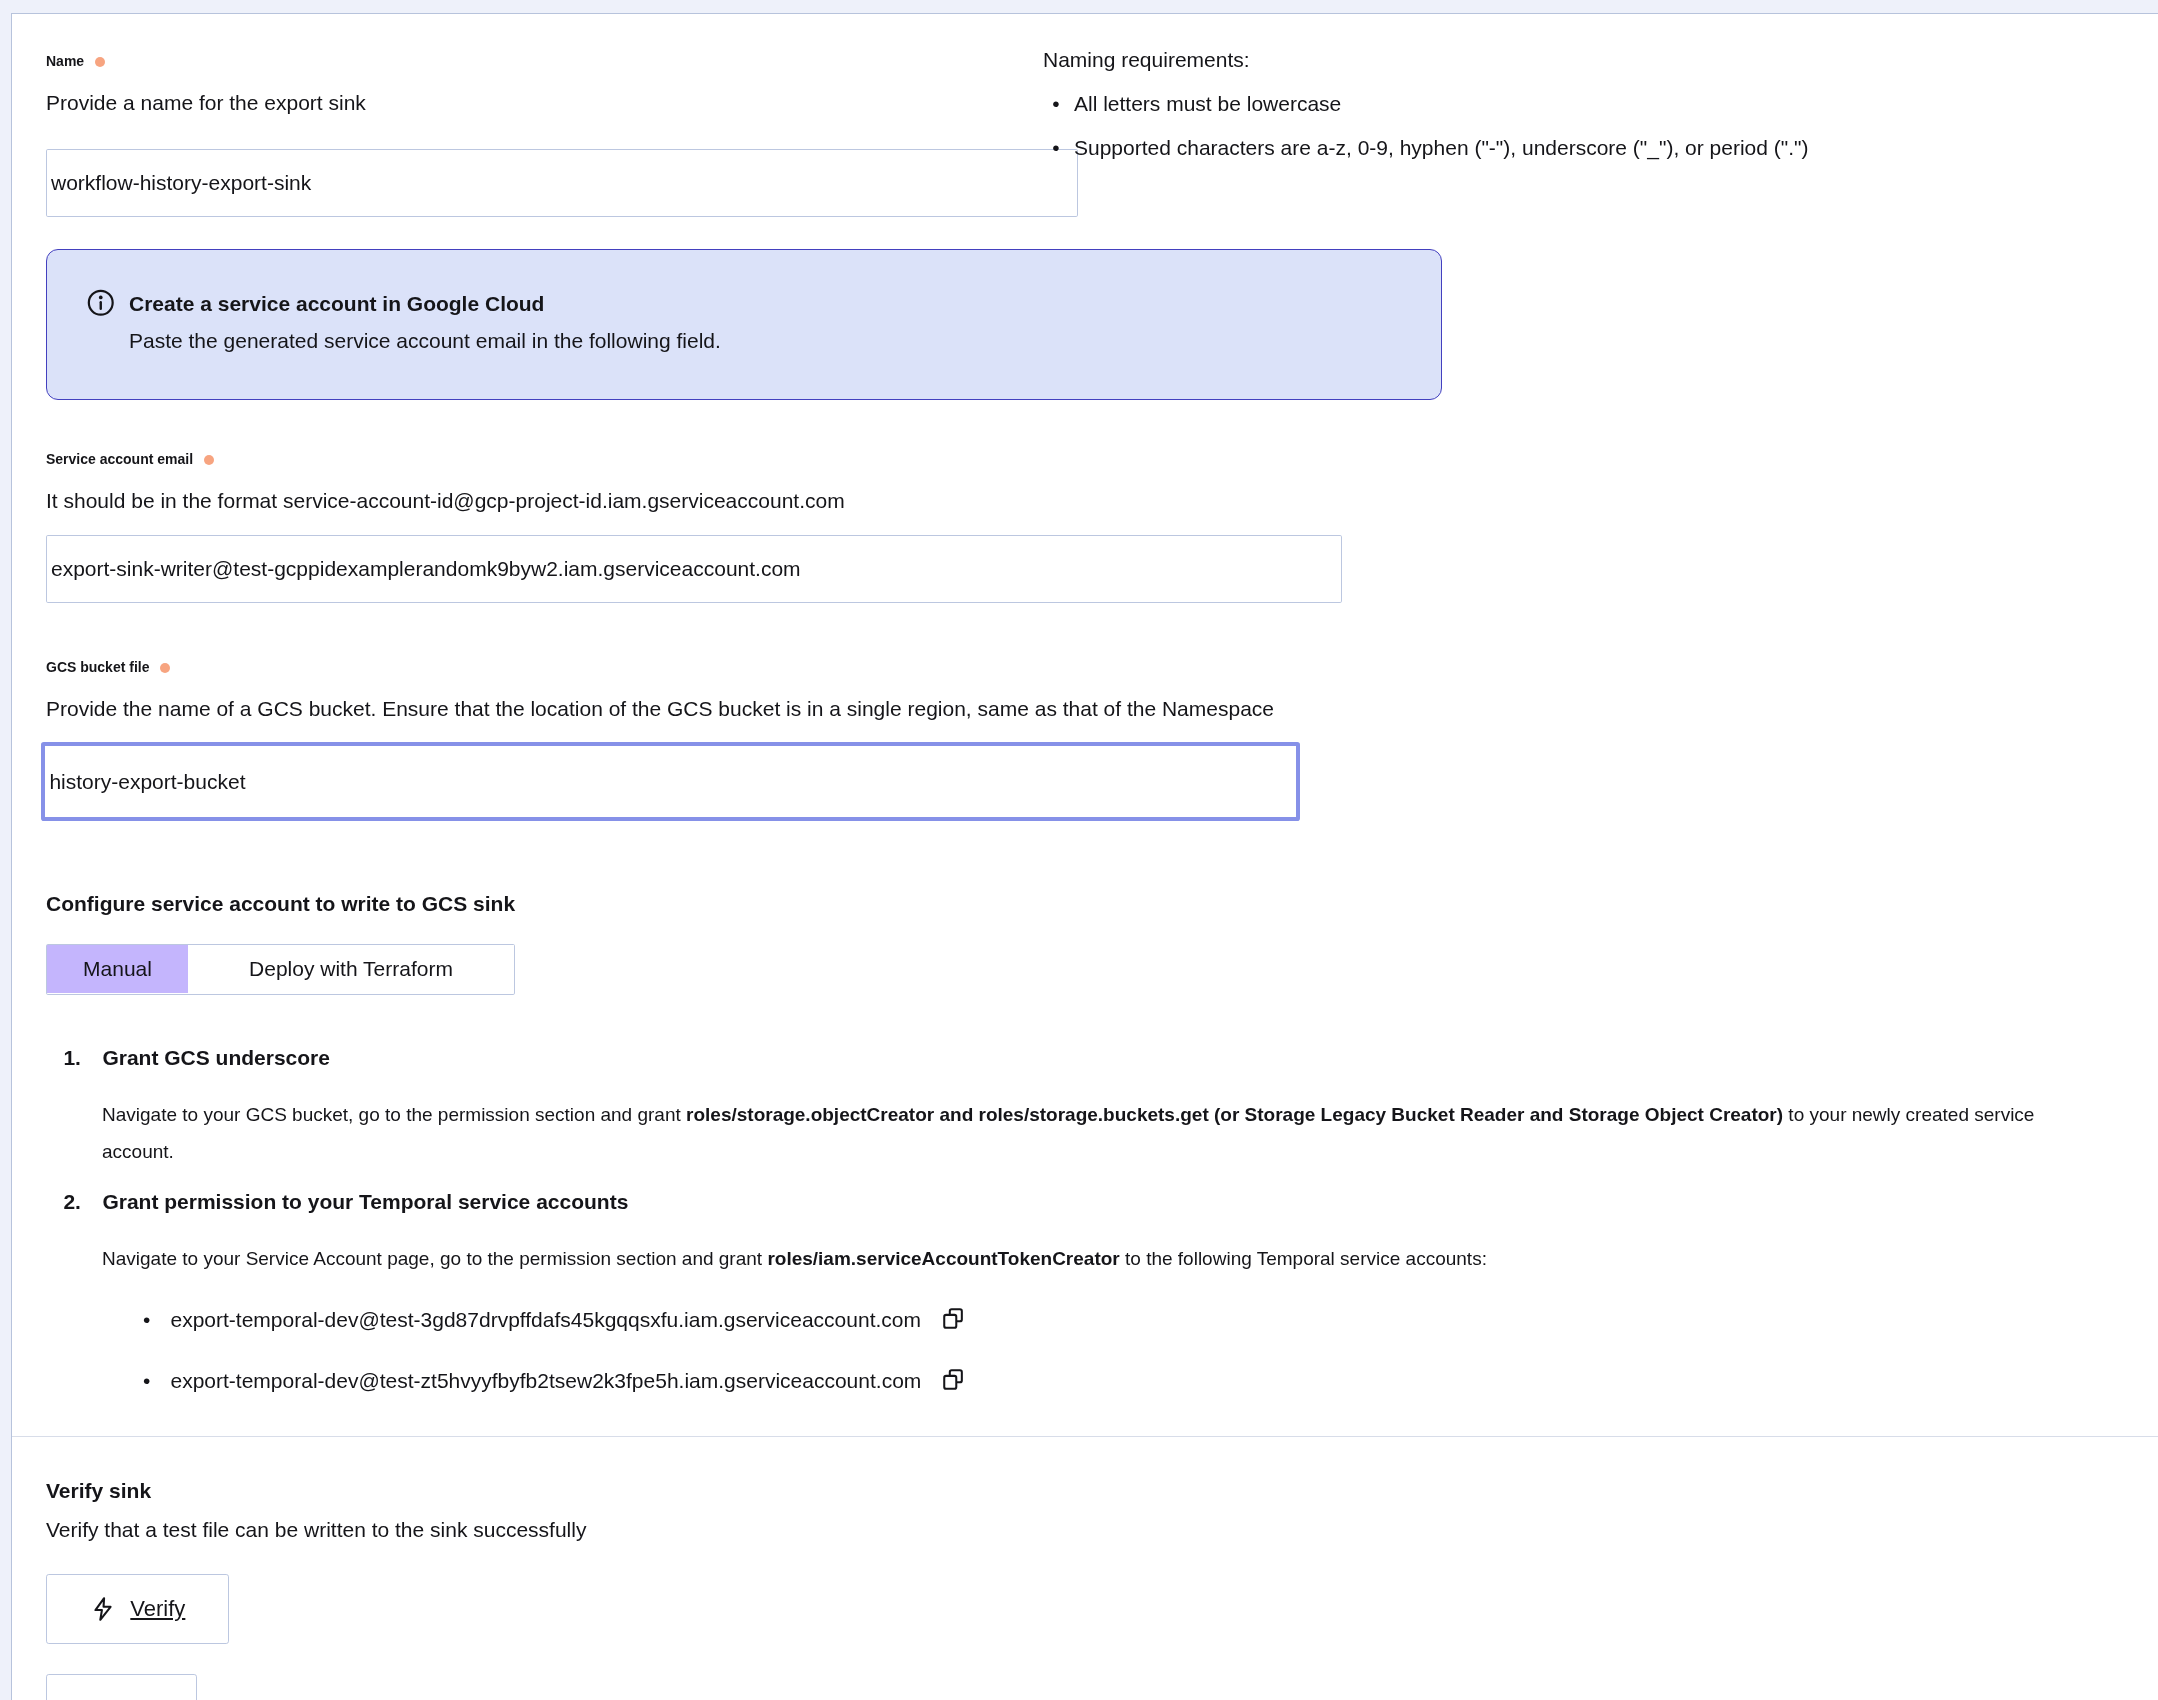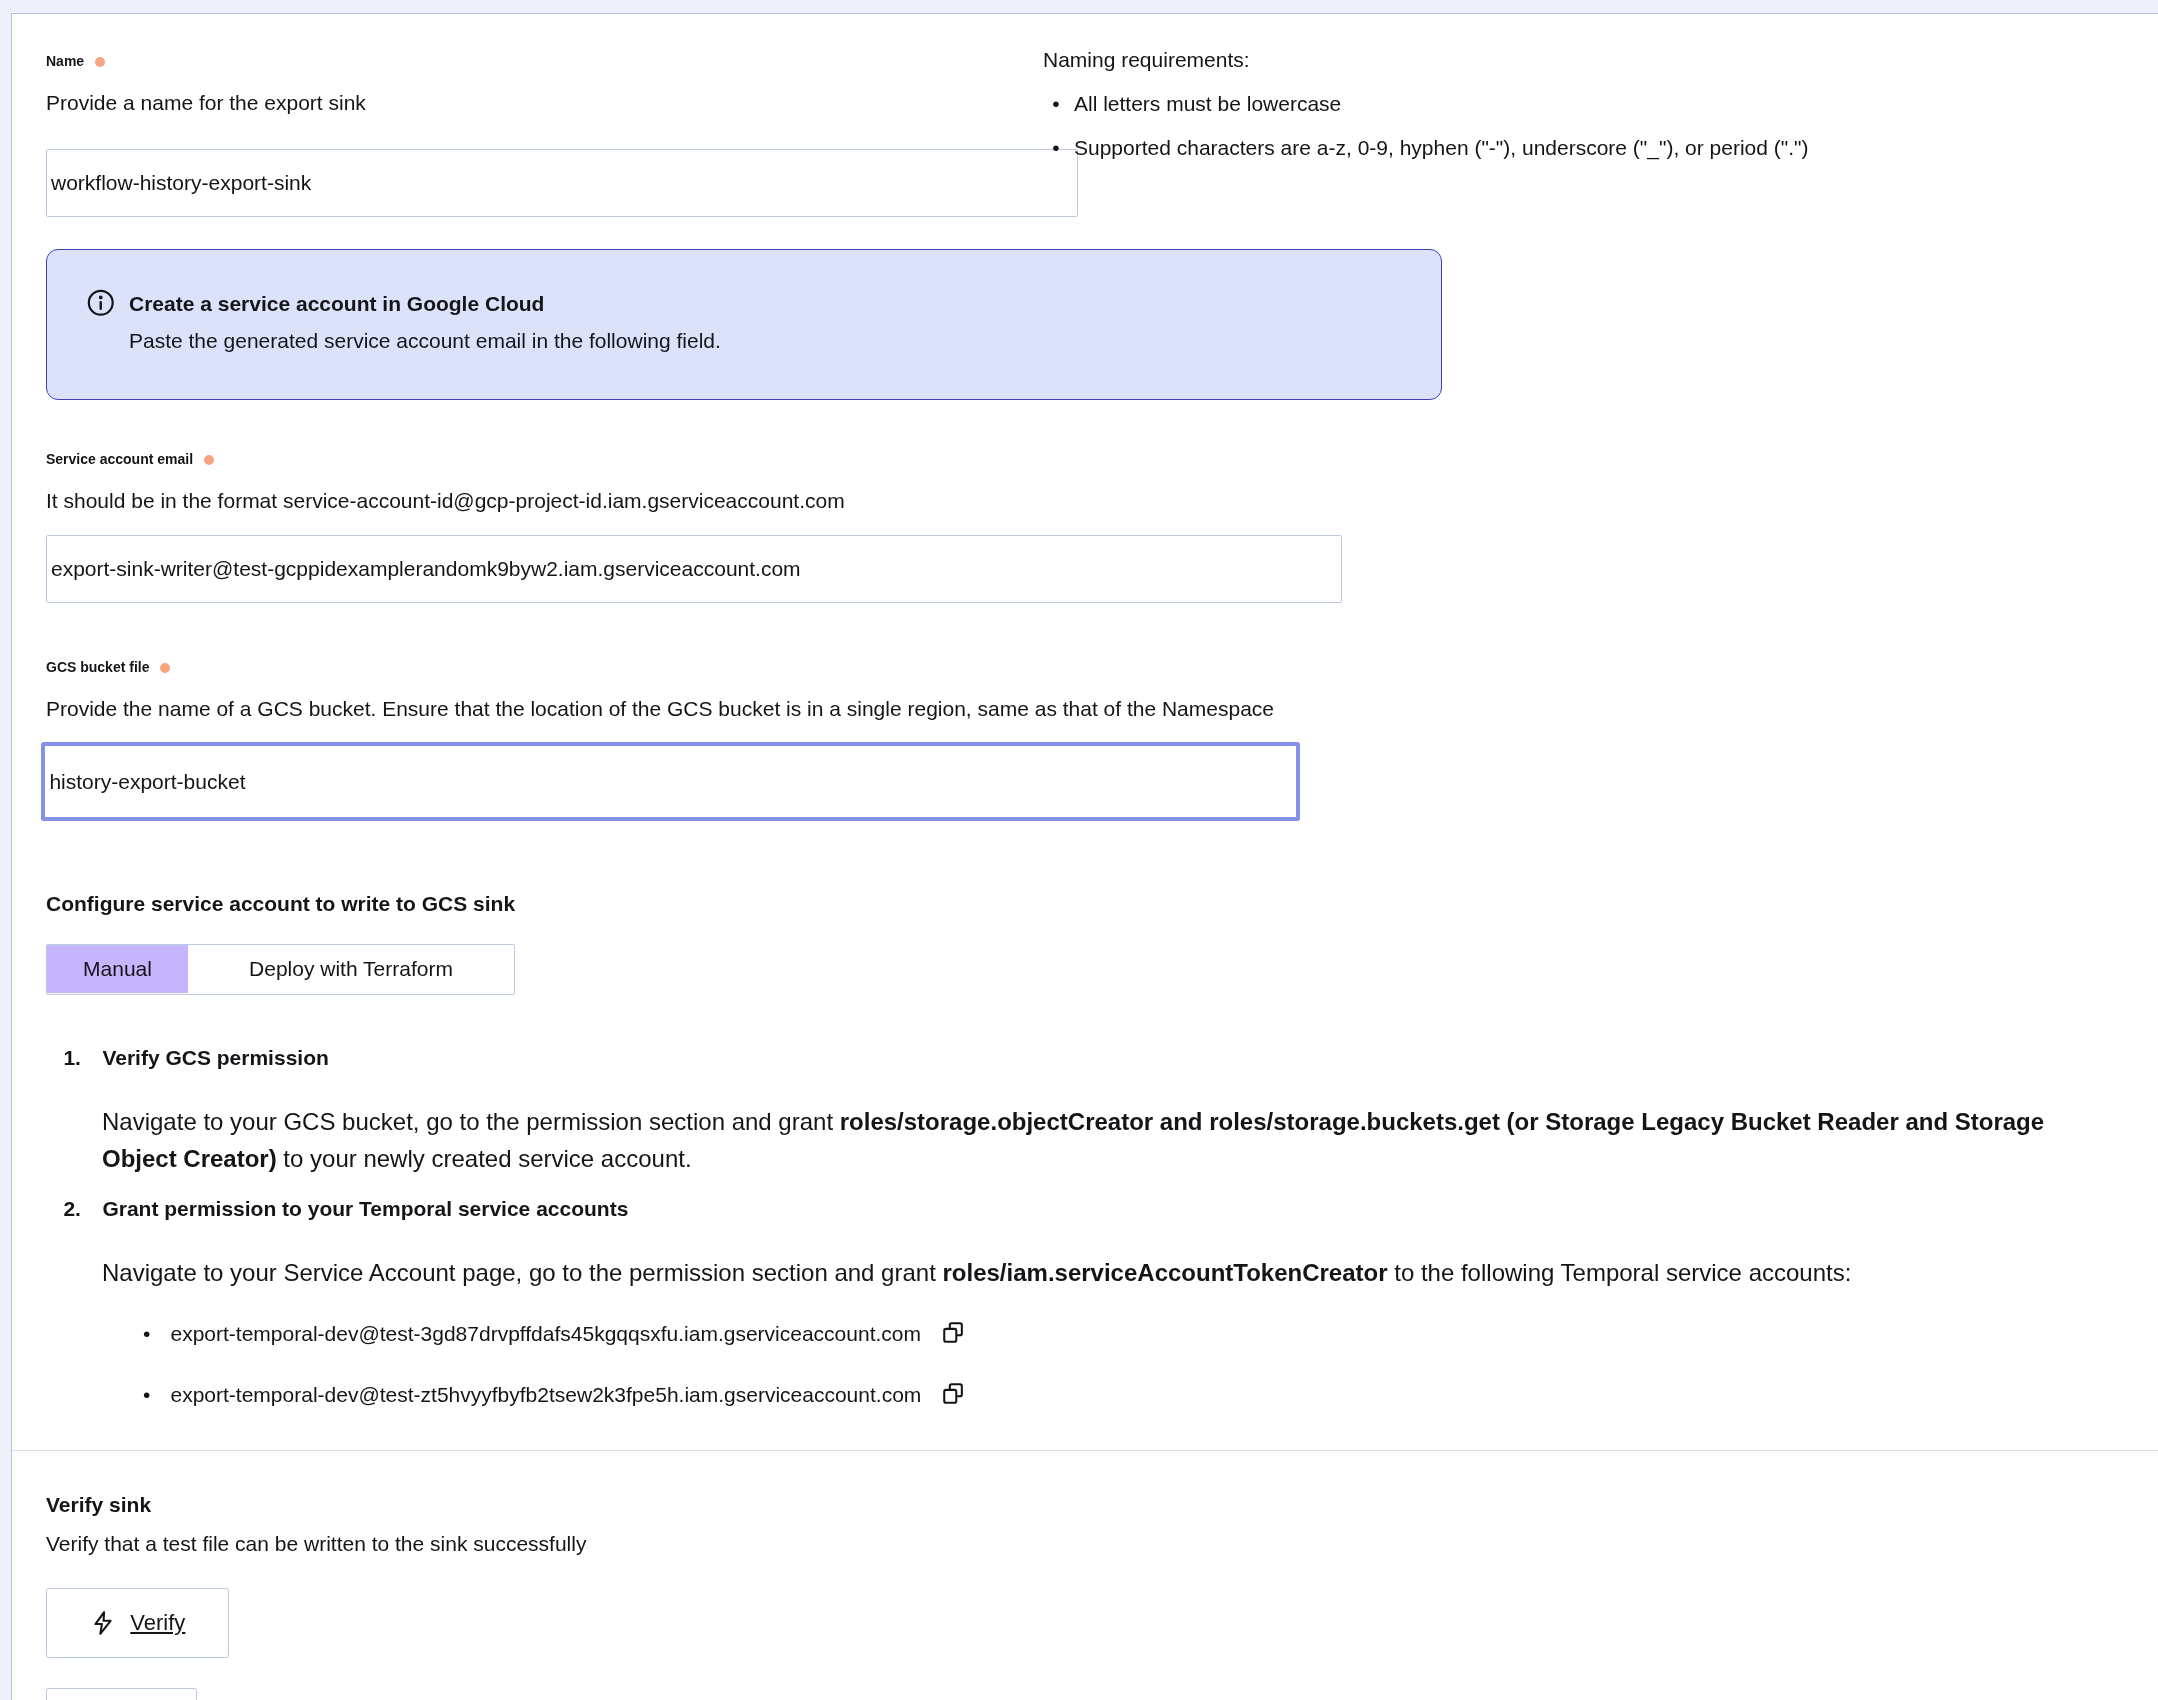--- a/index.html
+++ b/index.html
@@ -88,21 +88,21 @@
     color: #151519;
     cursor: pointer;
   }
   .tab.active { background: #c4b5fd; }
   .tab-manual { width: 141px; }
   .tab-terraform { width: 326px; }
 
   .steps { margin-top: 48px; }
   .step-title-row { display: flex; font-size: 21px; line-height: 29px; font-weight: 700; padding-left: 17.4px; }
   .step-num { width: 39px; flex: none; }
-  .step-body { padding-left: 56px; margin-top: 31px; width: 2029px; font-size: 24px; line-height: 37px; }
+  .step-body { padding-left: 56px; margin-top: 24px; width: 2029px; font-size: 19px; line-height: 37px; }
   .step-body b { font-weight: 700; }
   .step2 { margin-top: 16.5px; }
 
   .sa-list { margin-top: 24px; }
   .sa-item { display: flex; align-items: center; padding-left: 97px; margin-top: 24px; font-size: 21px; line-height: 37px; }
   .sa-item .bullet-mark { width: 27.5px; flex: none; }
   .copy-btn {
     background: none; border: none; cursor: pointer;
     margin-left: 20px; padding: 0;
     display: inline-flex; align-items: center;
@@ -203,21 +203,21 @@
   <div class="tabs">
     <button class="tab tab-manual active">Manual</button>
     <button class="tab tab-terraform">Deploy with Terraform</button>
   </div>
 
   <div class="steps">
 
     <div>
       <div class="step-title-row">
         <span class="step-num">1.</span>
-        <span>Verify GCS permission</span>
+        <span>Grant GCS underscore</span>
       </div>
       <div class="step-body"><span>Navigate to your GCS bucket, go to the permission section and grant </span><b>roles/storage.objectCreator and roles/storage.buckets.get (or Storage Legacy Bucket Reader and Storage Object Creator)</b><span> to your newly created service account.</span></div>
     </div>
 
     <div class="step2">
       <div class="step-title-row">
         <span class="step-num">2.</span>
         <span>Grant permission to your Temporal service accounts</span>
       </div>
       <div class="step-body"><span>Navigate to your Service Account page, go to the permission section and grant </span><b>roles/iam.serviceAccountTokenCreator</b><span> to the following Temporal service accounts:</span></div>

